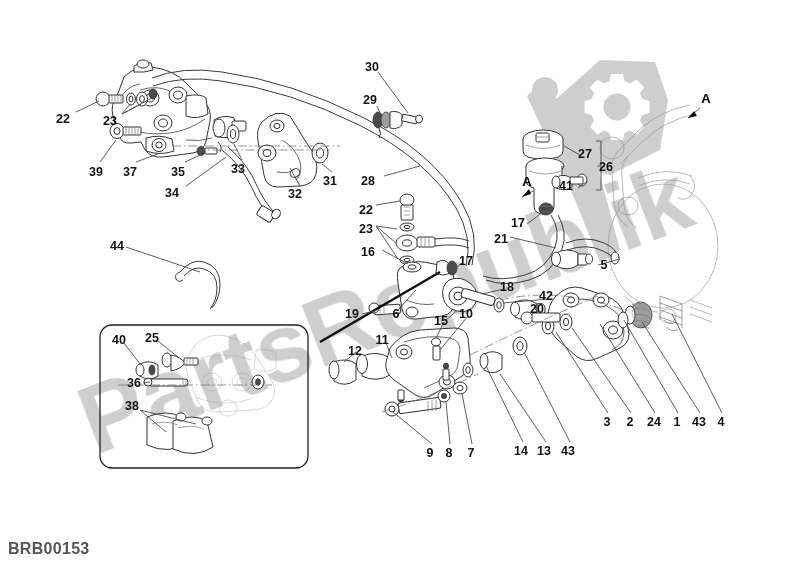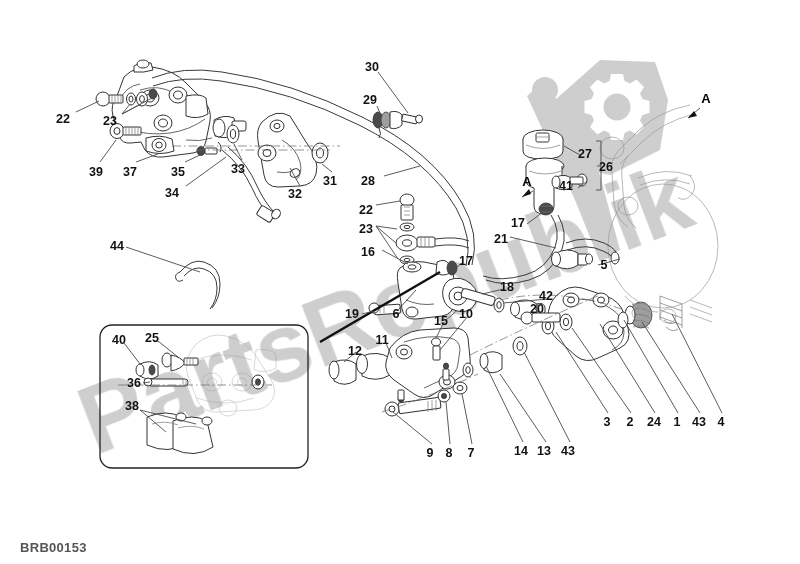--- a/index.html
+++ b/index.html
@@ -11,21 +11,21 @@
   .ln2{fill:none;stroke:#555;stroke-width:0.9;}
   .thin{fill:none;stroke:#777;stroke-width:0.7;}
   .faint{fill:none;stroke:#9a9a9a;stroke-width:0.7;}
   .lead{fill:none;stroke:#4a4a4a;stroke-width:0.9;}
   .dash{fill:none;stroke:#666;stroke-width:0.7;stroke-dasharray:9 3 1.5 3;}
   .part{fill:#ffffff;stroke:#333;stroke-width:1;}
   .dk{fill:#4a4a4a;stroke:#333;stroke-width:0.8;}
   .md{fill:#9e9e9e;stroke:#3c3c3c;stroke-width:0.8;}
   .num{font-family:"Liberation Sans", sans-serif;font-size:12.5px;font-weight:bold;fill:#111;}
   .alab{font-family:"Liberation Sans", sans-serif;font-size:13px;font-weight:bold;fill:#000;}
-  .code{position:absolute;left:20px;top:540px;font-size:13px;font-weight:bold;
+  .code{position:absolute;left:8px;top:540px;font-size:16px;font-weight:bold;
         color:#555;letter-spacing:0.3px;}
   .wm{fill:#c9c9c9;font-family:"Liberation Sans", sans-serif;font-weight:bold;}
   .insetbox{fill:none;stroke:#222;stroke-width:1.3;}
 </style>
 </head>
 <body>
 
 <div id="stage">
 
 <svg width="800" height="564" viewBox="0 0 800 564">

